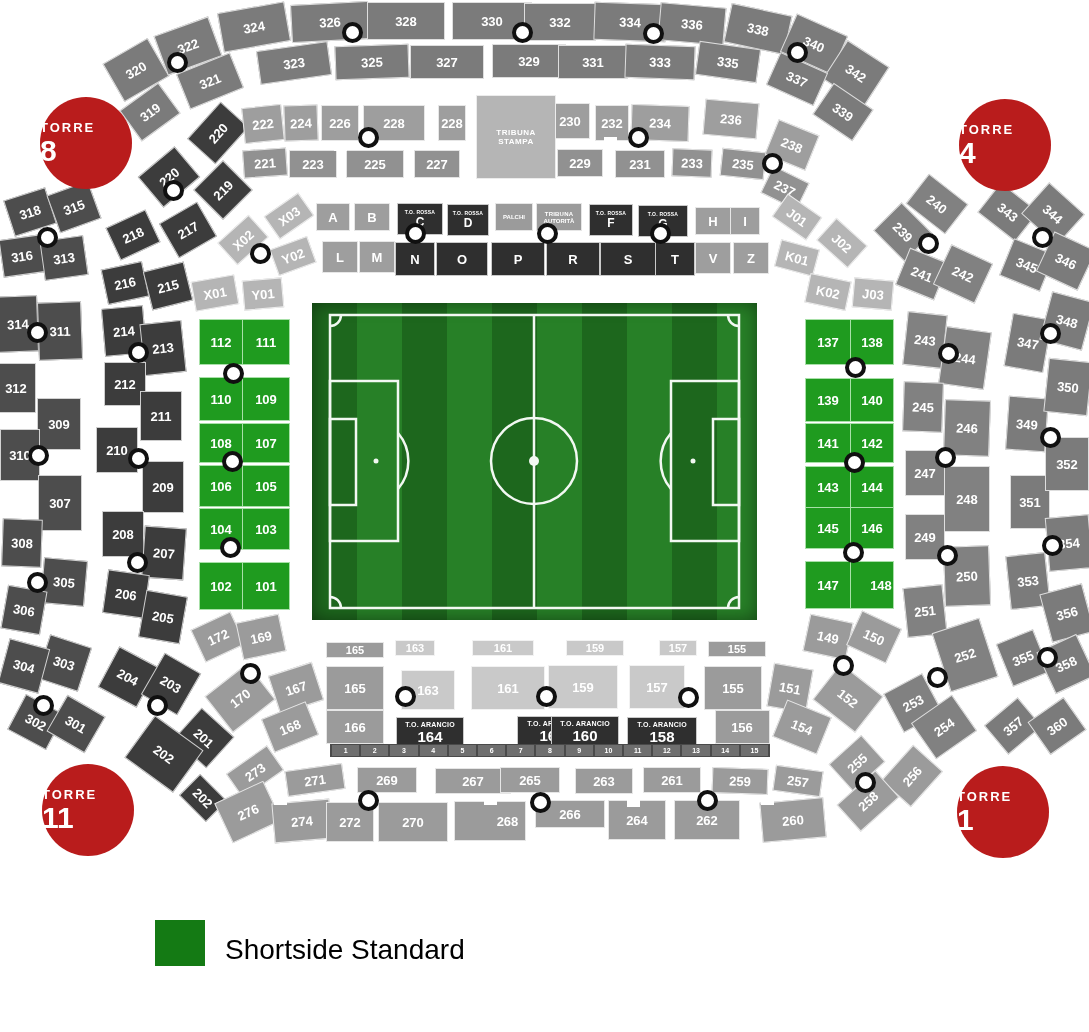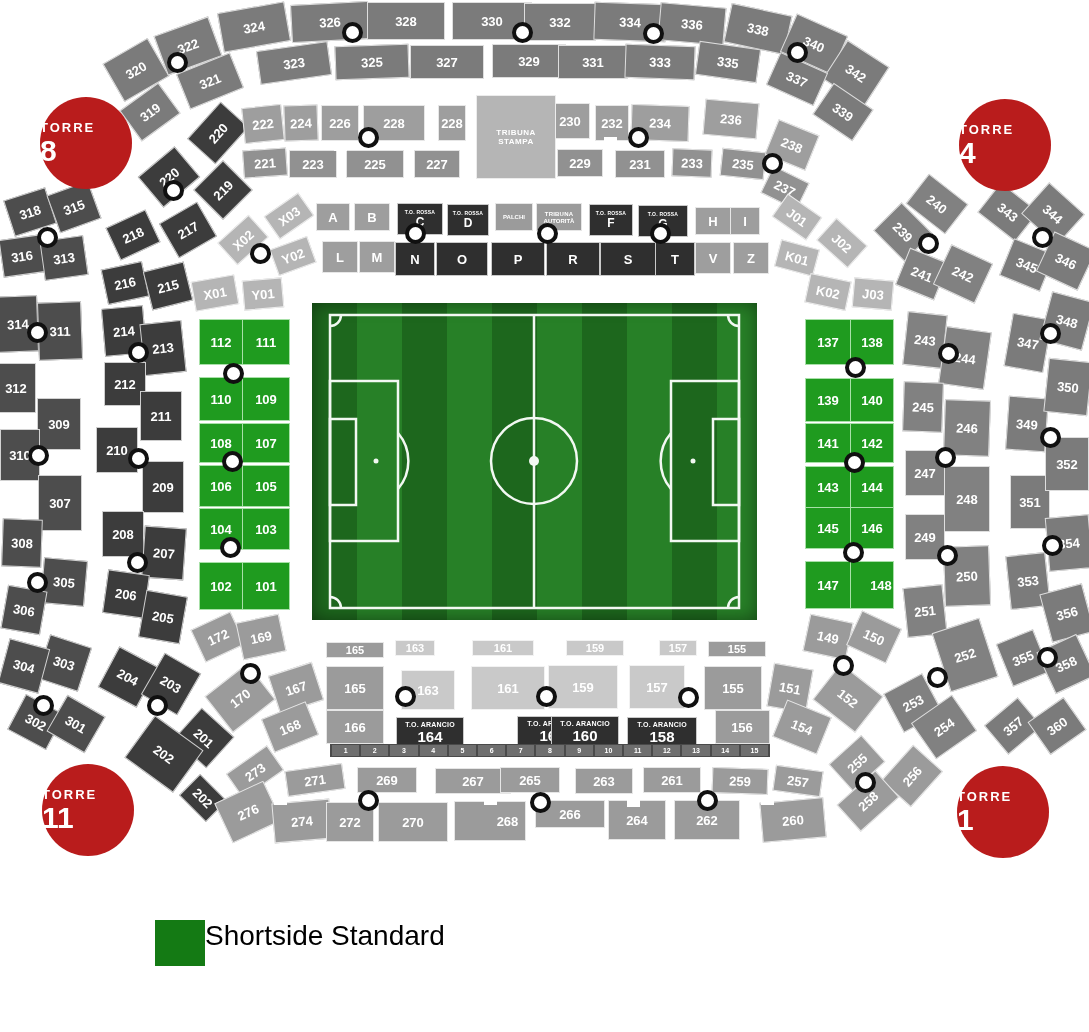--- a/index.html
+++ b/index.html
@@ -35,21 +35,21 @@
           border:4px solid #101010;z-index:6;}
   .gate{position:absolute;width:13px;height:10px;background:#fff;z-index:5;}
   #pitch{position:absolute;left:312px;top:303px;width:445px;height:317px;z-index:1;
          background:repeating-linear-gradient(90deg,#1d671d 0 45px,#278027 45px 90px);
          box-shadow:inset 0 0 18px rgba(0,0,0,.45);}
   #pitch svg{position:absolute;left:0;top:0;}
   #strip{position:absolute;left:330px;top:744px;width:440px;height:13px;background:#4a4a4a;
          display:flex;gap:2px;padding:1px 2px;box-sizing:border-box;z-index:3;}
   #strip div{flex:1;background:#6f6f6f;color:#fff;font-size:7px;font-weight:bold;
              display:flex;align-items:center;justify-content:center;}
-  #legend{position:absolute;left:155px;top:920px;display:flex;align-items:flex-start;z-index:2;}
+  #legend{position:absolute;left:155px;top:920px;display:flex;align-items:flex-end;gap:20px;z-index:2;}
   #legend .sw{width:50px;height:46px;}
   #legend .lt{font-size:28px;color:#000;}
 </style>
 </head>
 <body>
 
 <div id="stage">
 
   <div id="pitch">
     <svg width="445" height="317" viewBox="0 0 445 317">

